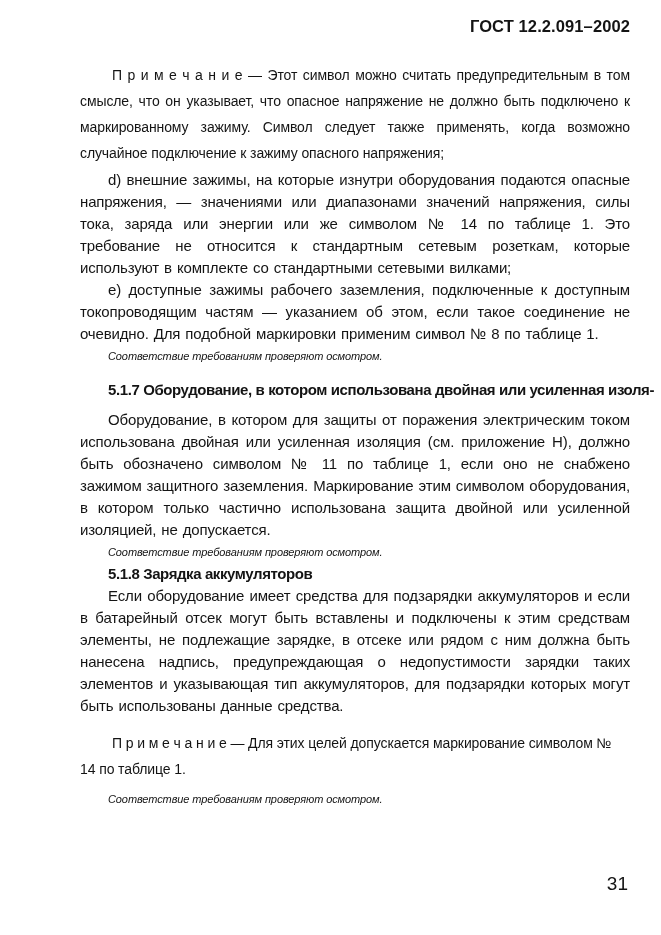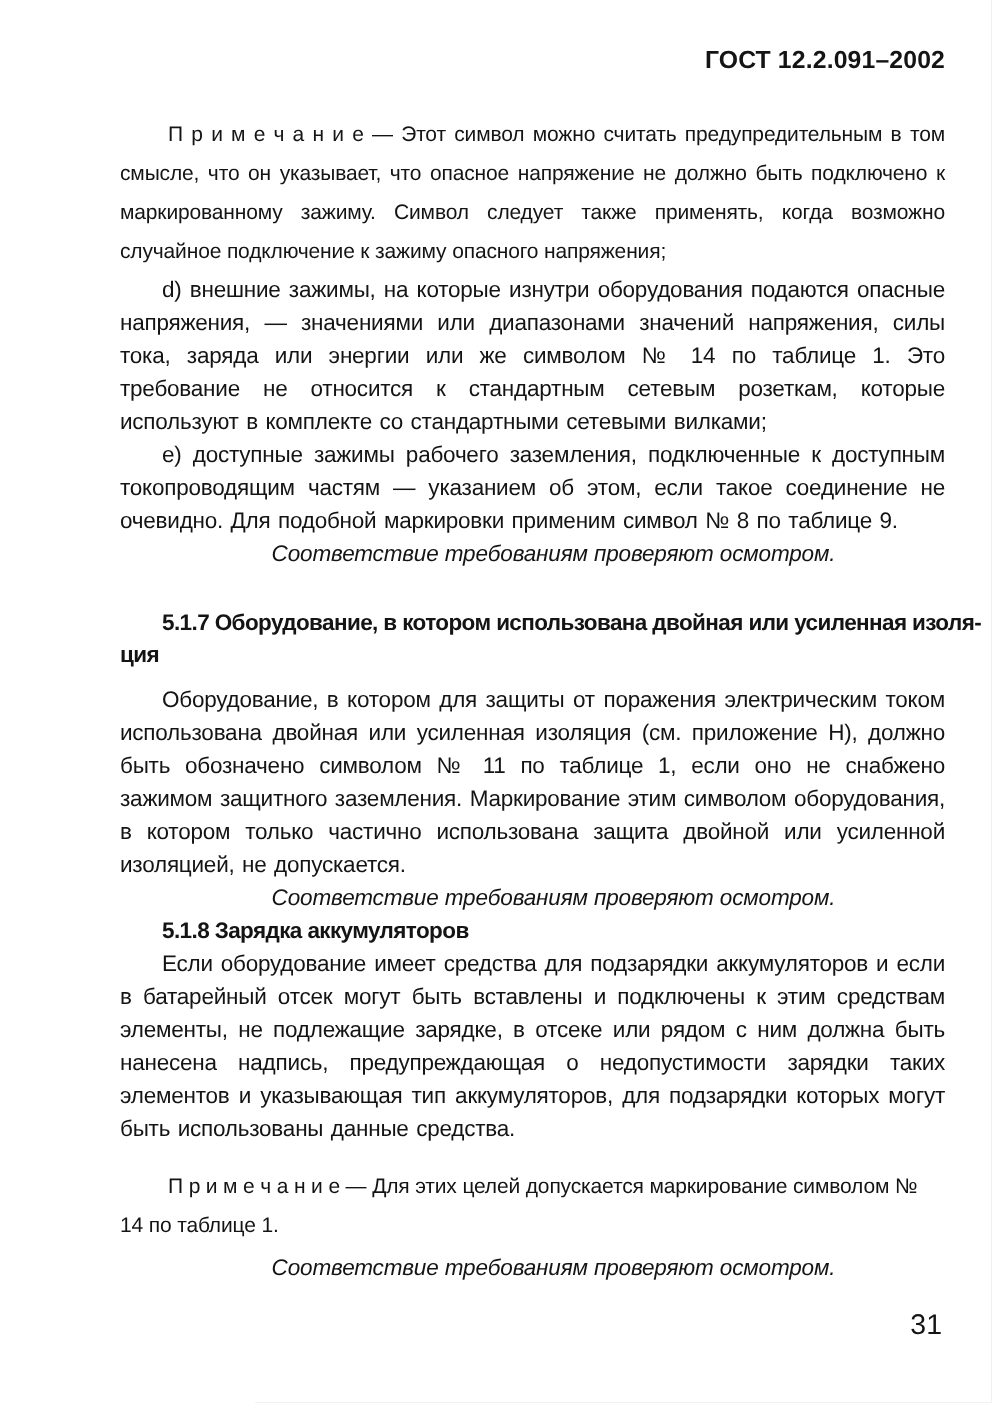--- a/index.html
+++ b/index.html
@@ -13,21 +13,21 @@
     height: 935px;
     margin: 0 auto;
     background: #ffffff;
     font-family: "Liberation Sans", "DejaVu Sans", sans-serif;
     color: #141414;
     overflow: hidden;
   }
   .content {
     position: absolute;
     left: 80px;
-    top: 30px;
+    top: 16px;
     width: 550px;
   }
   .doc-header {
     text-align: right;
     font-weight: bold;
     font-size: 16.5px;
     line-height: 20px;
     margin: 0 0 26px 0;
     letter-spacing: 0.1px;
   }
@@ -43,36 +43,35 @@
   .note {
     margin: 8px 0 3px 0;
     font-size: 14px;
     line-height: 26px;
     text-align: justify;
     text-indent: 32px;
     letter-spacing: -0.1px;
   }
   .compliance {
     margin: 0;
-    font-size: 15px;
+    font-size: 11px;
     line-height: 22px;
     font-style: italic;
     text-indent: 28px;
     letter-spacing: -0.1px;
-    text-align: center;
   }
   .heading {
     margin: 0;
     font-weight: bold;
     font-size: 15px;
     line-height: 21px;
     letter-spacing: -0.4px;
   }
   .heading-517 {
-    margin-top: 24px;
+    margin-top: 12px;
     margin-bottom: 9px;
   }
   .heading-517 .hline1 {
     text-indent: 28px;
     white-space: nowrap;
   }
   .heading-518 {
     text-indent: 28px;
     line-height: 22px;
   }
@@ -96,27 +95,26 @@
   <div class="content">
 
     <p class="doc-header">ГОСТ 12.2.091–2002</p>
 
 
 
     <p class="note">П р и м е ч а н и е  — Этот символ можно считать предупредительным в том смысле, что он указывает, что опасное напряжение не должно быть подключено к маркированному зажиму. Символ следует также применять, когда возможно случайное подключение к зажиму опасного напряжения;</p>
 
     <p class="para">d) внешние зажимы, на которые изнутри оборудования подаются опасные напряжения, — значениями или диапазонами значений напряжения, силы тока, заряда или энергии или же символом № 14 по таблице 1. Это требование не относится к стандартным сетевым розеткам, которые используют в комплекте со стандартными сетевыми вилками;</p>
 
-    <p class="para">e) доступные зажимы рабочего заземления, подключенные к доступным токопроводящим частям — указанием об этом, если такое соединение не очевидно. Для подобной маркировки применим символ № 8 по таблице 9.</p>
+    <p class="para">e) доступные зажимы рабочего заземления, подключенные к доступным токопроводящим частям — указанием об этом, если такое соединение не очевидно. Для подобной маркировки применим символ № 8 по таблице 1.</p>
 
     <p class="compliance">Соответствие требованиям проверяют осмотром.</p>
 
     <div class="heading heading-517">
       <div class="hline1">5.1.7 Оборудование, в котором использована двойная или усиленная изоля-</div>
-      <div class="hline2">ция</div>
     </div>
 
     <p class="para">Оборудование, в котором для защиты от поражения электрическим током использована двойная или усиленная изоляция (см. приложение Н), должно быть обозначено символом № 11 по таблице 1, если оно не снабжено зажимом защитного заземления. Маркирование этим символом оборудования, в котором только частично использована защита двойной или усиленной изоляцией, не допускается.</p>
 
     <p class="compliance">Соответствие требованиям проверяют осмотром.</p>
 
     <p class="heading heading-518">5.1.8 Зарядка аккумуляторов</p>
 
     <p class="para">Если оборудование имеет средства для подзарядки аккумуляторов и если в батарейный отсек могут быть вставлены и подключены к этим средствам элементы, не подлежащие зарядке, в отсеке или рядом с ним должна быть нанесена надпись, предупреждающая о недопустимости зарядки таких элементов и указывающая тип аккумуляторов, для подзарядки которых могут быть использованы данные средства.</p>
 

